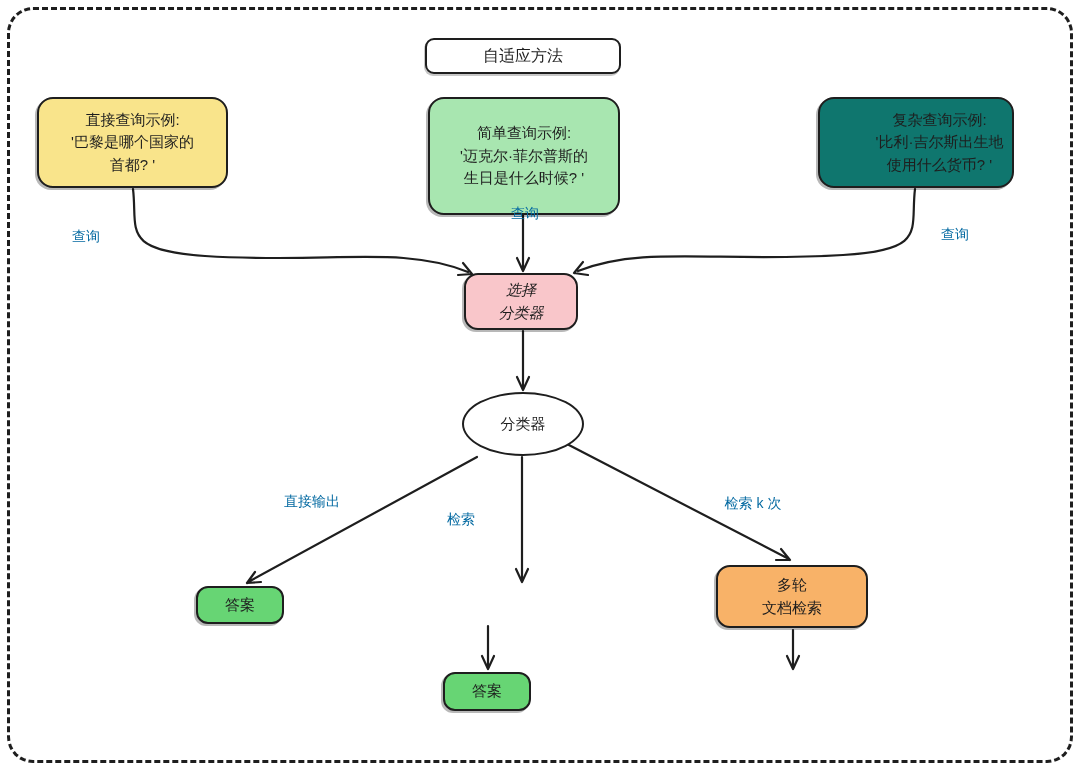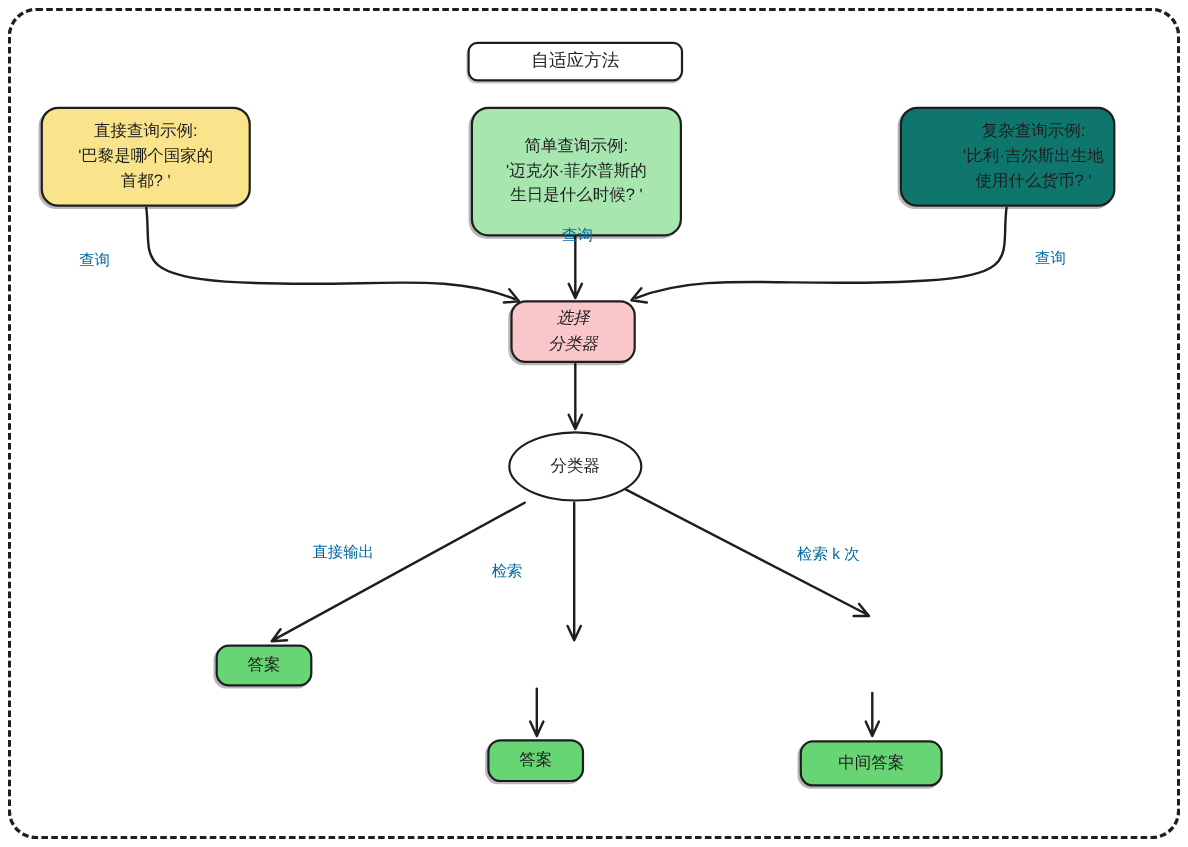--- a/index.html
+++ b/index.html
@@ -85,28 +85,29 @@
 
   <div class="node n-classifier" style="background-color: rgb(255, 255, 255);">
     <span class="node-label">分类器</span>
   </div>
 
   <div class="node n-answer1" style="background-color: rgb(103, 213, 116);">
     <span class="node-label">答案</span>
   </div>
 
 
+  <div class="node n-multi" style="background-color: rgb(248, 178, 104);">
+    <span class="node-label">多轮
+文档检索</span>
+  </div>
 
   <div class="node n-answer2" style="background-color: rgb(103, 213, 116);">
     <span class="node-label">答案</span>
   </div>
 
-  <div class="node n-inter" style="background-color: rgb(103, 213, 116);">
-    <span class="node-label">中间答案</span>
-  </div>
 
   <div class="edge-label l-query-left">查询</div>
   <div class="edge-label l-query-mid">查询</div>
   <div class="edge-label l-query-right">查询</div>
   <div class="edge-label l-direct-out">直接输出</div>
   <div class="edge-label l-retrieve">检索</div>
   <div class="edge-label l-retrieve-k">检索 k 次</div>
 
 </div>
 

